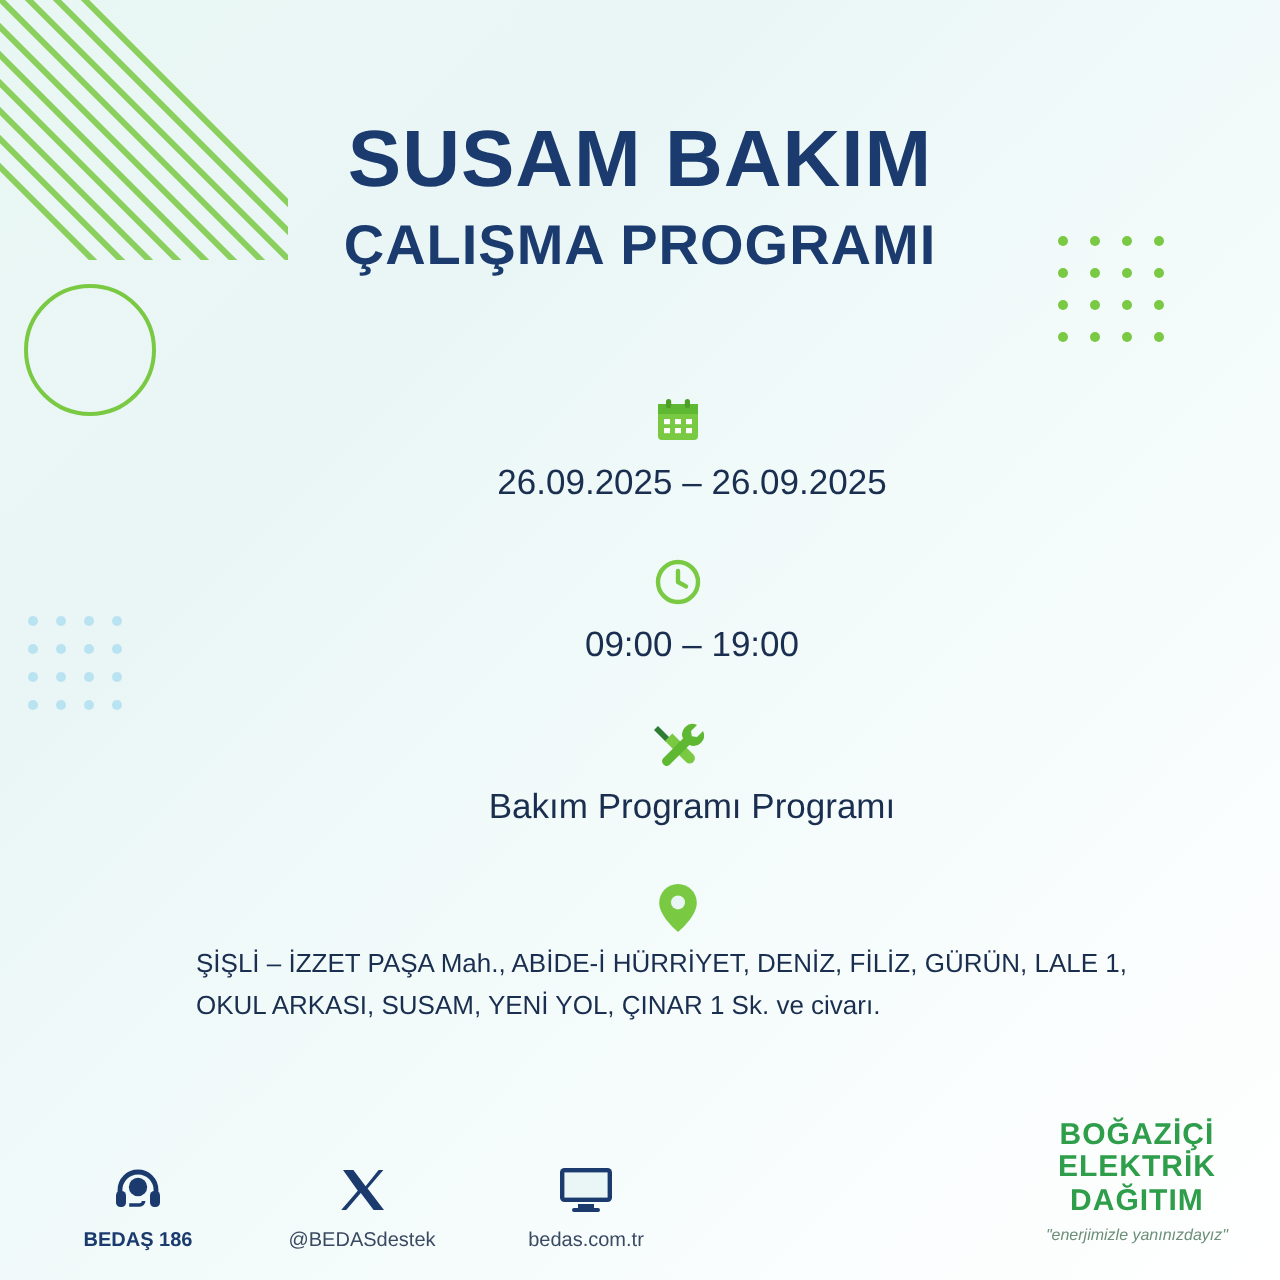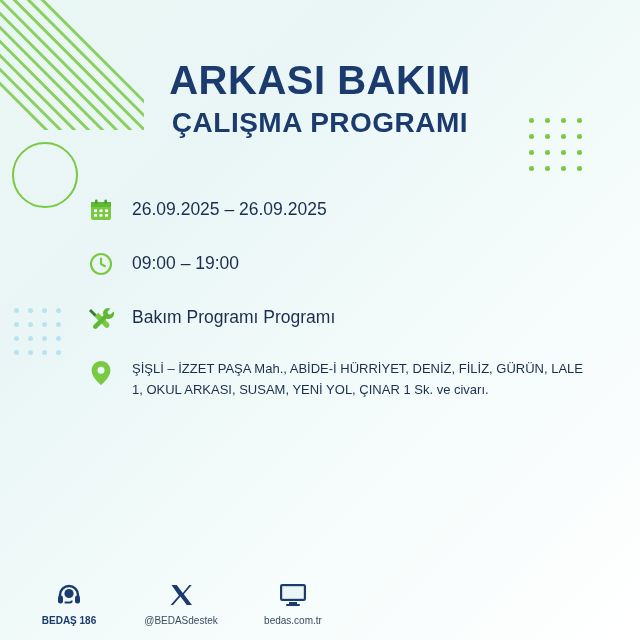--- a/index.html
+++ b/index.html
@@ -58,21 +58,21 @@
   }
   .title-sub {
     margin-top: 4px;
     font-size: 28px; font-weight: bold; letter-spacing: .5px;
     color: #1b3b6f;
     text-align: center;
   }
 
   
   .rows { position: absolute; left: 84px; right: 46px; top: 196px; }
-  .row { display: flex; align-items: flex-start; margin-bottom: 22px; }
+  .row { display: flex; align-items: center; margin-bottom: 22px; flex-direction: column; }
   .row .ico {
     width: 34px; min-width: 34px; height: 30px;
     display: flex; align-items: flex-start; justify-content: center;
     margin-top: 2px;
   }
   .row .txt {
     color: #1a2e4f;
     font-size: 17.5px;
     line-height: 1.55;
     padding-left: 14px;
@@ -151,21 +151,21 @@
       <span></span>
       <span></span>
       <span></span>
     <span></span>
       <span></span>
       <span></span>
       <span></span>
   </div>
 
   <div class="titles">
-    <div class="title-main">ARKASI BAKIM</div>
+    <div class="title-main">SUSAM BAKIM</div>
     <div class="title-sub">ÇALIŞMA PROGRAMI</div>
   </div>
 
   <div class="rows">
 
     <div class="row">
       <span class="ico">
         <svg width="24" height="24" viewBox="0 0 24 24">
           <rect x="2" y="4" width="20" height="18" rx="2" fill="#7ac943"></rect>
           <rect x="2" y="4" width="20" height="5" fill="#5fb832"></rect>
@@ -249,15 +249,21 @@
             <rect x="4.2" y="4.2" width="21.6" height="12.6" fill="#eaf6f6"></rect>
             <rect x="11" y="20" width="8" height="2.2" fill="#1b3b6f"></rect>
             <rect x="8" y="22" width="14" height="2" rx="1" fill="#1b3b6f"></rect>
           </svg>
         </div>
         <div class="flabel thin">bedas.com.tr</div>
       </div>
 
     </div>
 
+    <div class="brand">
+      <div class="b1">BOĞAZİÇİ</div>
+      <div class="b2">ELEKTRİK</div>
+      <div class="b3">DAĞITIM</div>
+      <div class="slogan">"enerjimizle yanınızdayız"</div>
+    </div>
   </div>
 
 </div>
 
 </body></html>

